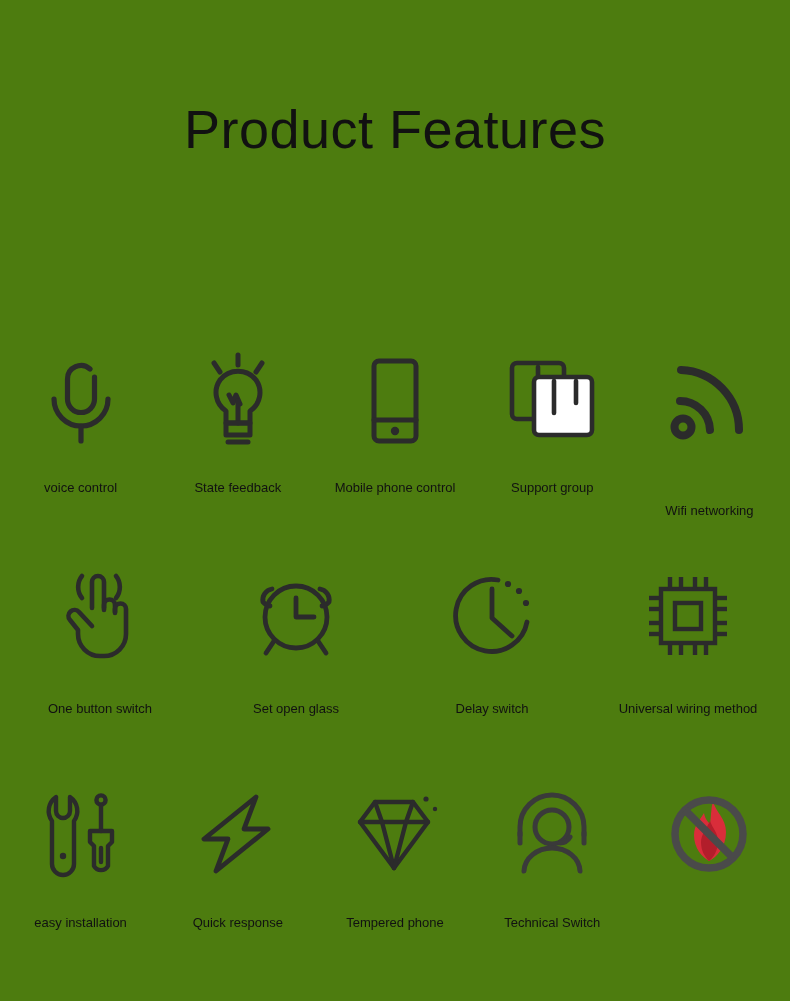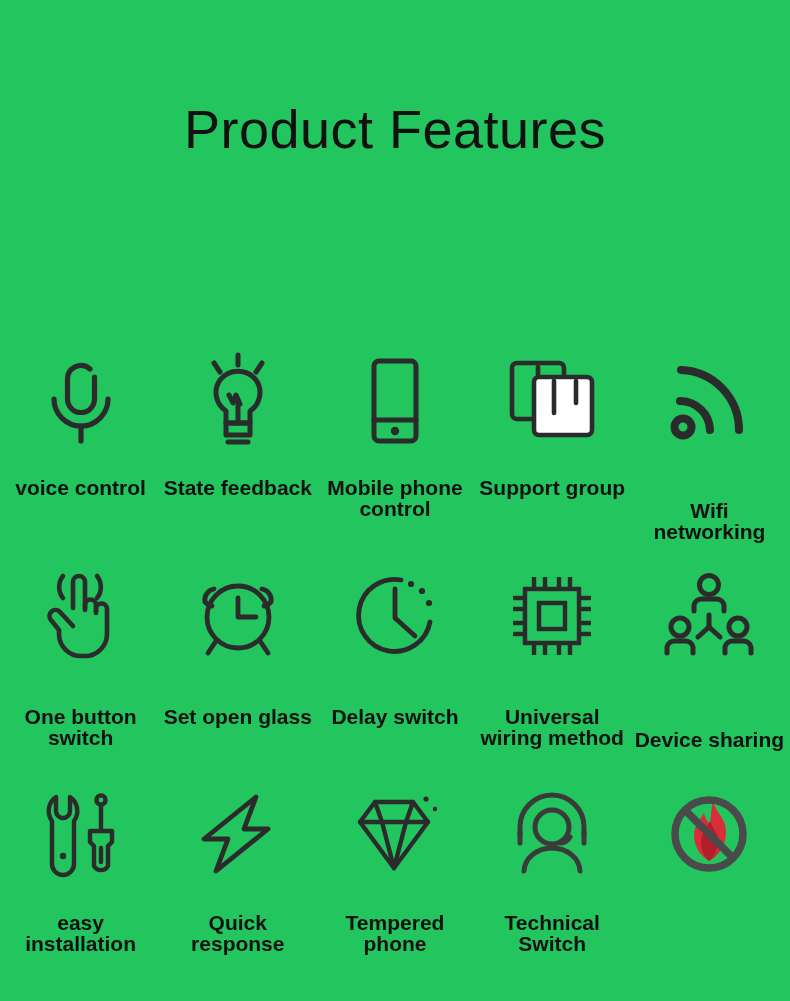--- a/index.html
+++ b/index.html
@@ -12,21 +12,21 @@
     width: 790px;
     height: 1001px;
     overflow: hidden;
     font-family: "Liberation Sans", sans-serif;
     color: #1a1a1a;
   }
   .page {
     position: relative;
     width: 790px;
     height: 1001px;
-    background: #22c55e;
+    background: #4d7c0f;
   }
 
   
   .title {
     position: absolute;
     top: 96px;
     left: 0;
     width: 790px;
     text-align: center;
     font-size: 54px;
@@ -73,29 +73,28 @@
   .row-1 .icon-wrap { height: 112px; }
   .row-2 .icon-wrap { height: 112px; }
   .row-3 .icon-wrap { height: 108px; }
 
   .icon-wrap svg {
     display: block;
   }
 
   .label {
     margin-top: 20px;
-    font-size: 21px;
+    font-size: 13px;
     line-height: 21px;
-    text-align: center;
     color: #111111;
-    font-weight: 700;
+    font-weight: 400;
     max-width: 150px;
     word-wrap: break-word;
   }
-  .row-2 .label { margin-top: 34px; }
+  .row-2 .label { margin-top: 26px; }
   .row-3 .label { margin-top: 24px; }
 
   
   .cell-0 { margin-left: -2px; }
   .cell-4 { margin-right: -2px; gap: 23px; }
 </style>
 </head>
 <body>
 
 <div class="page">
@@ -254,40 +253,20 @@
 
             <line x1="72" y1="27" x2="84" y2="27"></line>
             <line x1="72" y1="38" x2="84" y2="38"></line>
             <line x1="72" y1="52" x2="84" y2="52"></line>
             <line x1="72" y1="63" x2="84" y2="63"></line>
           </svg>
         </div>
         <div class="label">Universal wiring method</div>
       </div>
 
-      <div class="cell cell-4">
-        <div class="icon-wrap">
-          <svg width="92" height="90" viewBox="0 0 92 90" fill="none" stroke="#2b2b2b" stroke-width="5" stroke-linecap="round" stroke-linejoin="round">
-
-            <circle cx="46" cy="14" r="9.5"></circle>
-            <path d="M31 40 L31 34 A8 8 0 0 1 39 28 L53 28 A8 8 0 0 1 61 34 L61 40"></path>
-
-            <path d="M46 44 L46 56"></path>
-            <path d="M46 56 L35 66"></path>
-            <path d="M46 56 L57 66"></path>
-
-            <circle cx="17" cy="56" r="9"></circle>
-            <path d="M4 82 L4 76 A8 8 0 0 1 12 70 L22 70 A8 8 0 0 1 30 76 L30 82"></path>
-
-            <circle cx="75" cy="56" r="9"></circle>
-            <path d="M62 82 L62 76 A8 8 0 0 1 70 70 L80 70 A8 8 0 0 1 88 76 L88 82"></path>
-          </svg>
-        </div>
-        <div class="label">Device sharing</div>
-      </div>
 
     </div>
 
     <div class="row row-3">
 
       <div class="cell cell-0">
         <div class="icon-wrap">
           <svg width="82" height="88" viewBox="0 0 82 88" fill="none" stroke="#2b2b2b" stroke-width="4.4" stroke-linecap="round" stroke-linejoin="round">
 
             <path d="M16 7 L16 21 A7 7 0 0 0 30 21 L30 7

